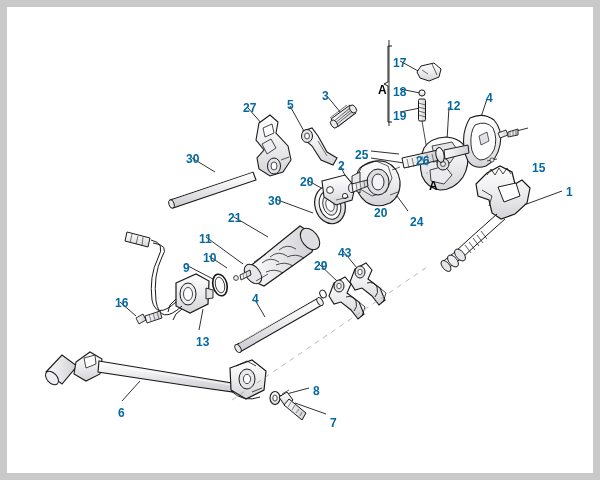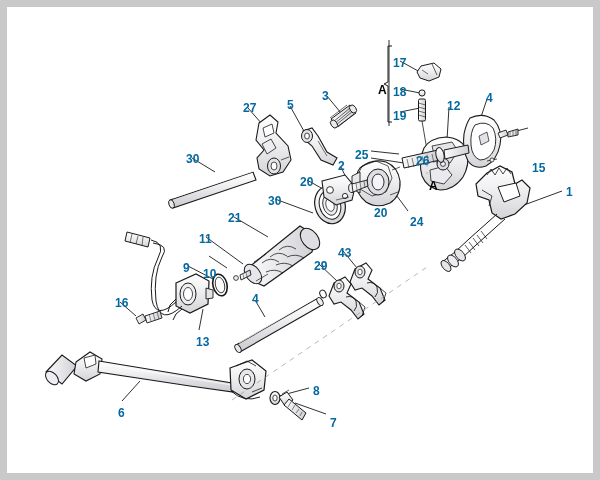--- a/index.html
+++ b/index.html
@@ -367,21 +367,21 @@
   <div id="callout-layer">
       <div class="callout" style="left: 566px; top: 186px;">1</div>
       <div class="callout" style="left: 338px; top: 160px;">2</div>
       <div class="callout" style="left: 322px; top: 90px;">3</div>
       <div class="callout" style="left: 252px; top: 293px;">4</div>
       <div class="callout" style="left: 287px; top: 99px;">5</div>
       <div class="callout" style="left: 118px; top: 407px;">6</div>
       <div class="callout" style="left: 330px; top: 417px;">7</div>
       <div class="callout" style="left: 313px; top: 385px;">8</div>
       <div class="callout" style="left: 183px; top: 262px;">9</div>
-      <div class="callout" style="left: 203px; top: 252px; margin-top: 16px;">10</div>
+      <div class="callout" style="left: 203px; top: 252px;">10</div>
       <div class="callout" style="left: 199px; top: 233px;">11</div>
       <div class="callout" style="left: 447px; top: 100px;">12</div>
       <div class="callout" style="left: 196px; top: 336px;">13</div>
       <div class="callout" style="left: 486px; top: 92px;">4</div>
       <div class="callout" style="left: 532px; top: 124px; margin-top: 38px;">15</div>
       <div class="callout" style="left: 115px; top: 297px;">16</div>
       <div class="callout" style="left: 393px; top: 57px;">17</div>
       <div class="callout" style="left: 393px; top: 86px;">18</div>
       <div class="callout" style="left: 393px; top: 110px;">19</div>
       <div class="callout" style="left: 300px; top: 176px;">20</div>

